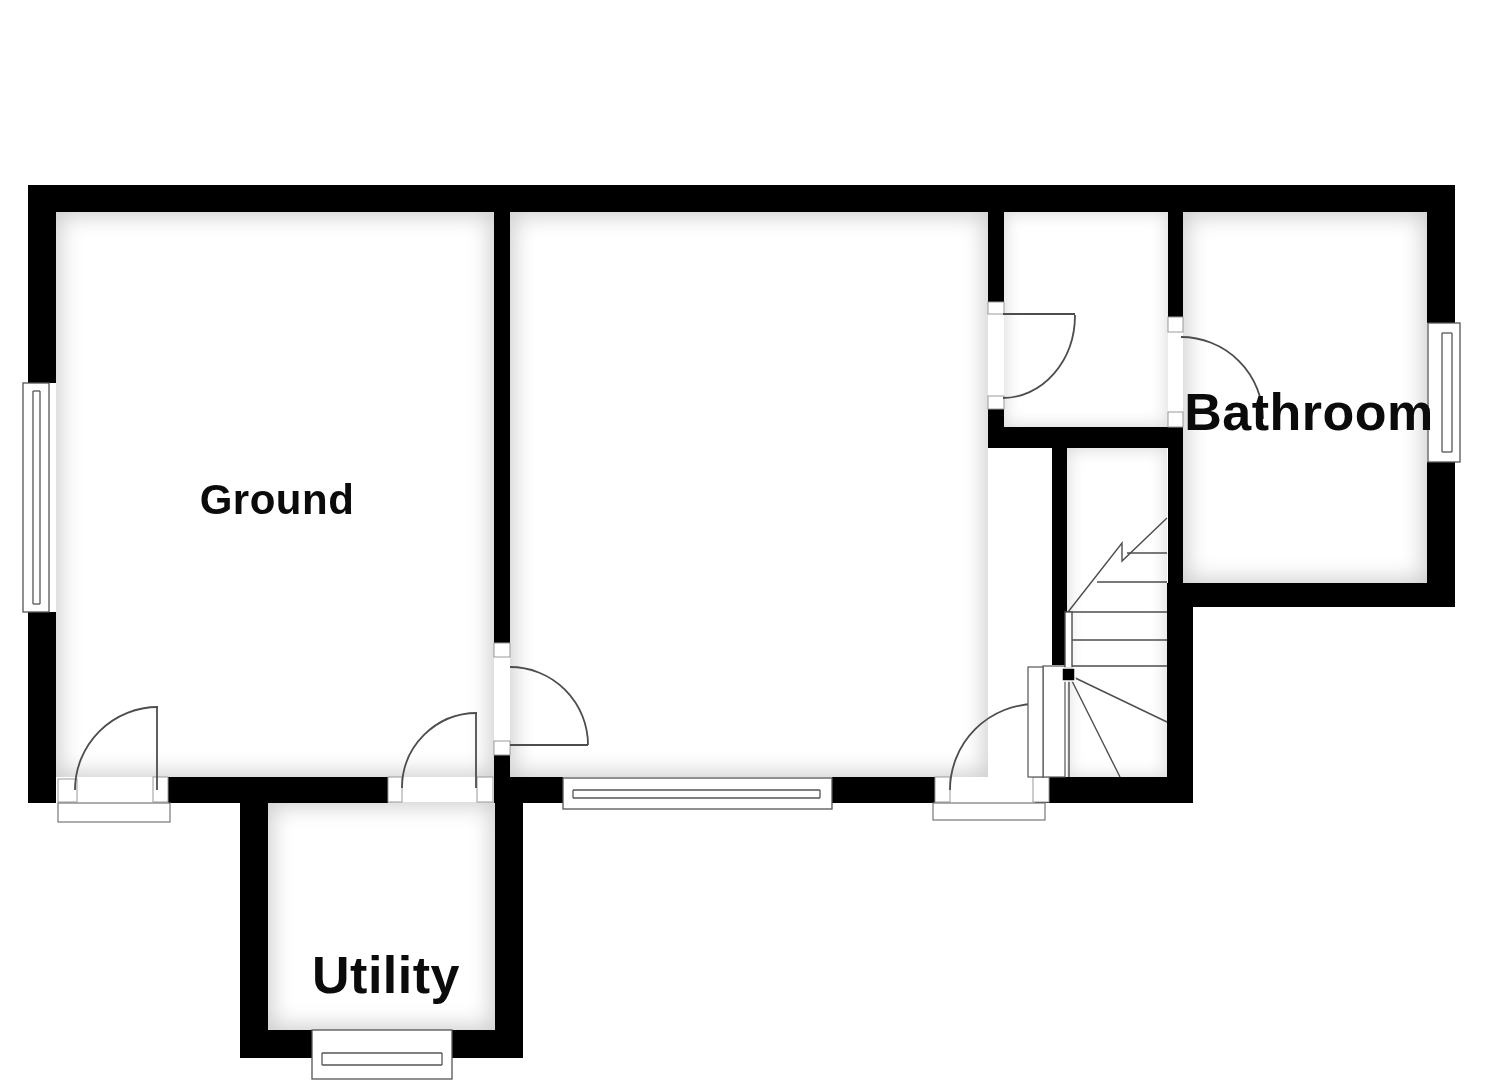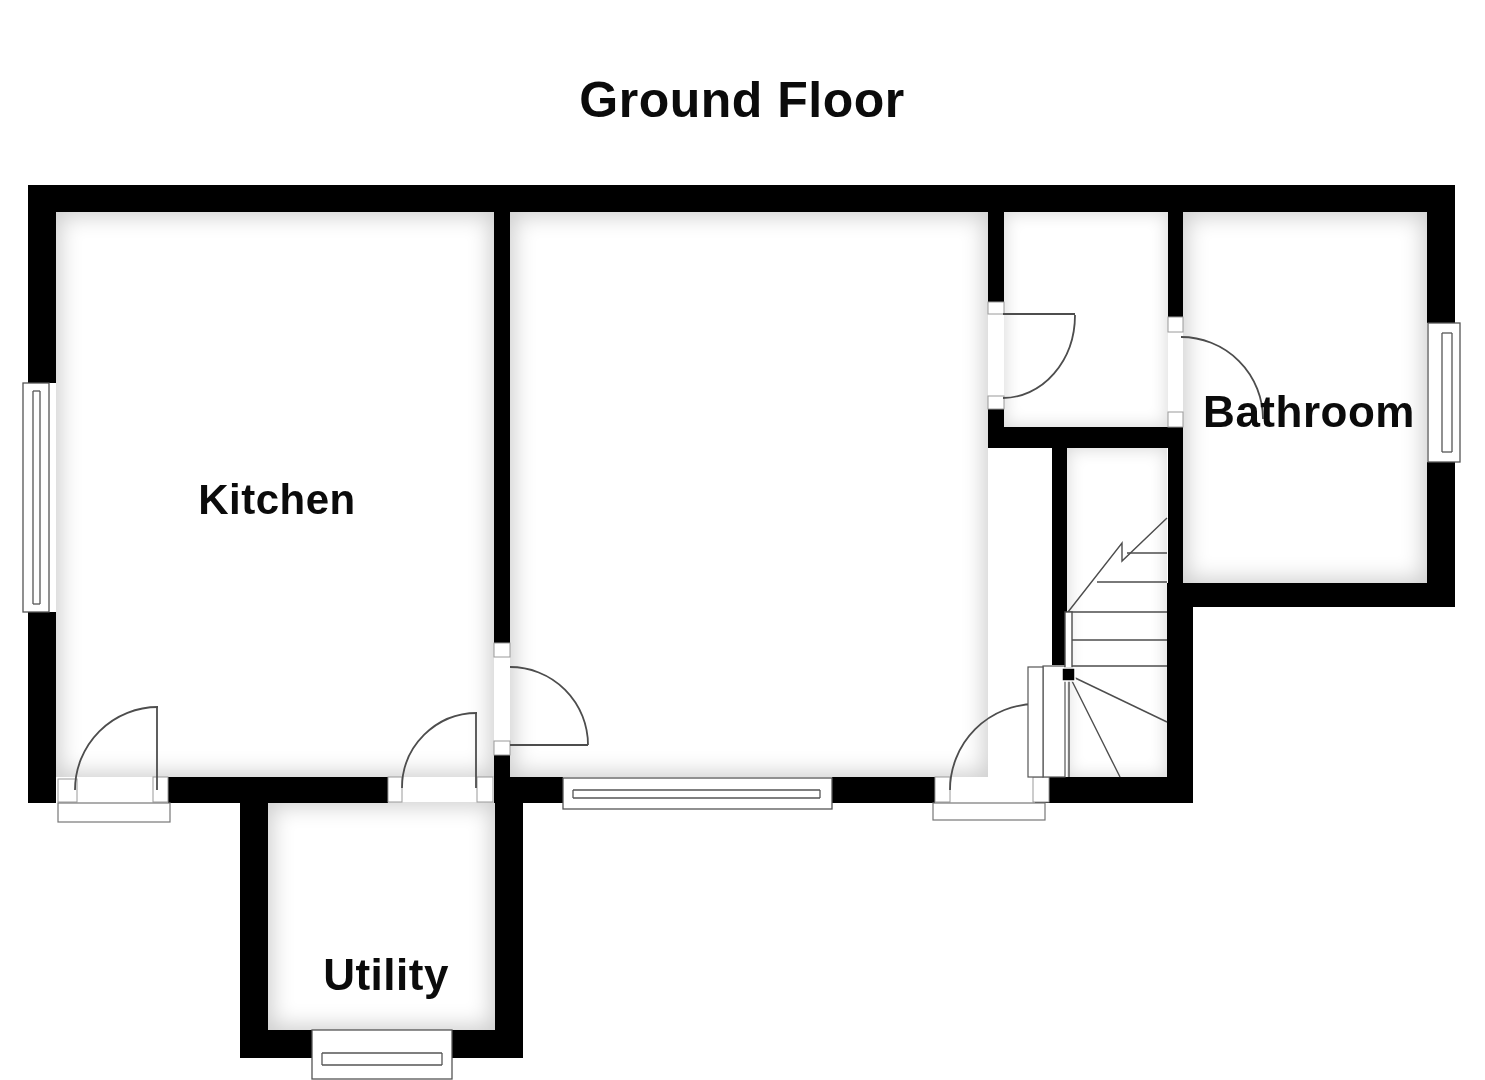--- a/index.html
+++ b/index.html
@@ -21,21 +21,21 @@
   .label{
     position:absolute;
     transform:translate(-50%,-50%);
     font-weight:bold;
     color:#0b0b0b;
     white-space:nowrap;
     text-align:center;
     letter-spacing:0.5px;
   }
   .title{font-size:50px;}
-  .room-name{font-size:44px;}
+  .room-name{font-size:52px;}
   .room-name.kitchen{font-size:42px;}
   .room-name.living{font-size:46px;line-height:1.0;}
 </style>
 </head>
 <body>
 
 <div id="plan">
 
   <div class="room" style="left:56px;top:212px;width:438px;height:565px;"></div>
   <div class="room" style="left:510px;top:212px;width:478px;height:565px;"></div>
@@ -160,22 +160,21 @@
       <line x1="1072" y1="666" x2="1167" y2="666"></line>
       <path d="M1167 518 L1122 561 L1122 543 L1068 612"></path>
       <rect x="1065" y="612" width="7" height="56" fill="#ffffff"></rect>
       <line x1="1069" y1="675" x2="1167" y2="722"></line>
       <line x1="1069" y1="675" x2="1120" y2="777"></line>
       <line x1="1069" y1="675" x2="1069" y2="777"></line>
       <rect x="1062" y="668" width="13" height="13" fill="#000000" stroke="#ffffff" stroke-width="1.5"></rect>
     </g>
   </svg>
 
-  <div class="label title" style="left:742px;top:100px;">Ground Floor</div>
 
-  <div class="label room-name kitchen" style="left:277px;top:500px;">Kitchen</div>
+  <div class="label room-name kitchen" style="left:277px;top:500px;">Ground</div>
 
 
   <div class="label room-name" style="left:1309px;top:412px;">Bathroom</div>
 
   <div class="label room-name" style="left:386px;top:932px;margin-top:43px;">Utility</div>
 
 </div>
 
 </body></html>

